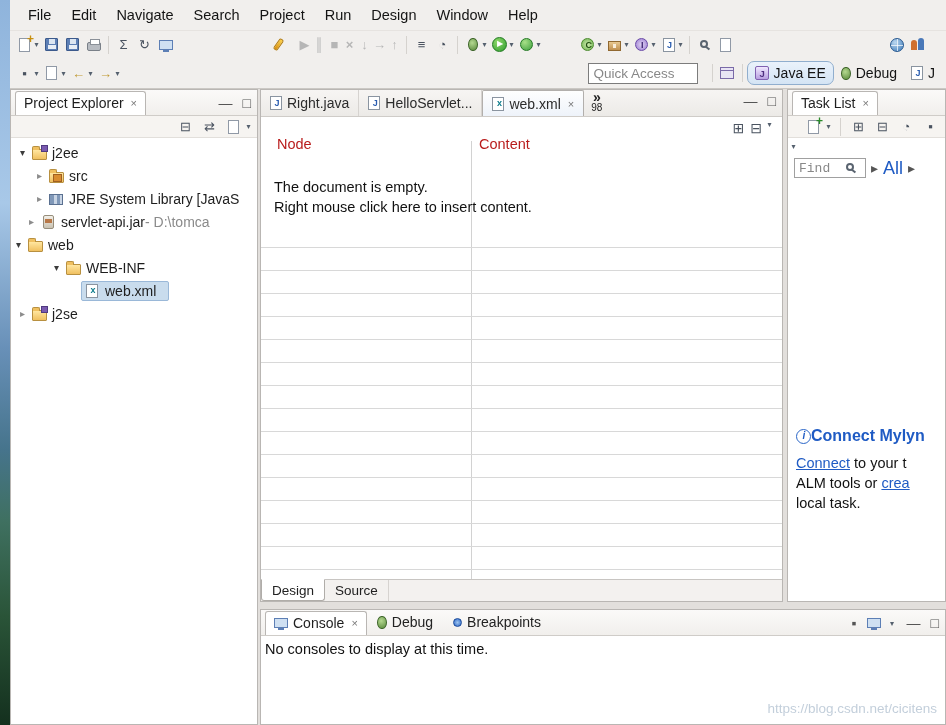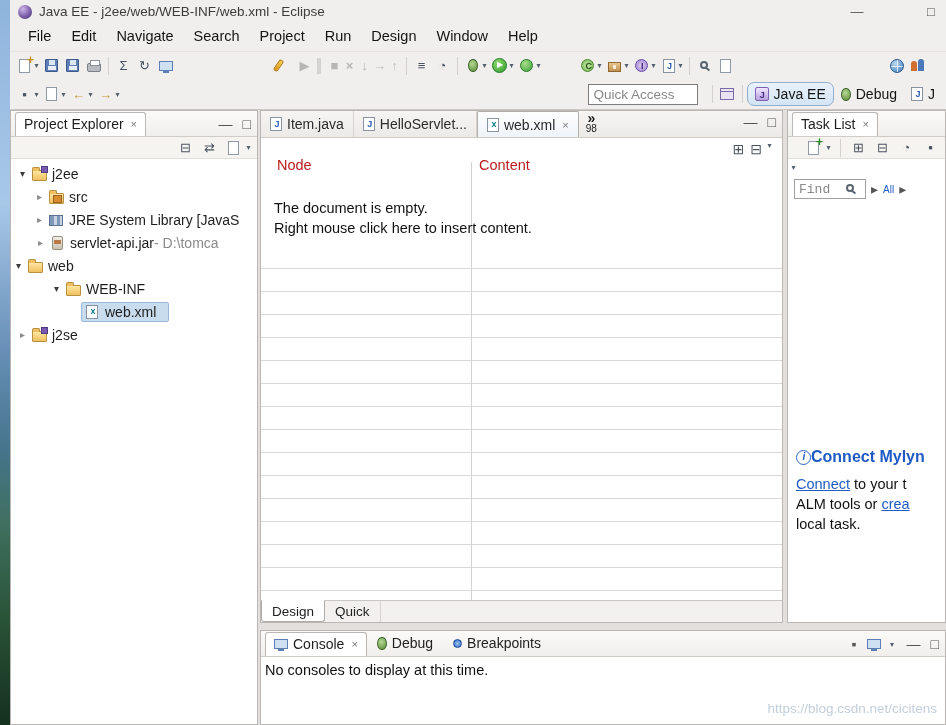--- a/index.html
+++ b/index.html
@@ -164,28 +164,20 @@
   .sash{position:absolute;background:transparent}
 </style>
 </head>
 <body>
 
 <div class="screen">
   <div class="desktop"></div>
 
   <div class="window">
 
-    <div class="titlebar">
-      <span class="app-icon"></span>
-      <span>Java EE - j2ee/web/WEB-INF/web.xml - Eclipse</span>
-      <span class="win-controls">
-        <span class="win-btn u-min"></span>
-        <span class="win-btn u-max"></span>
-      </span>
-    </div>
 
     <div class="menubar">
       <span class="menu-item">File</span>
       <span class="menu-item">Edit</span>
       <span class="menu-item">Navigate</span>
       <span class="menu-item">Search</span>
       <span class="menu-item">Project</span>
       <span class="menu-item">Run</span>
       <span class="menu-item">Design</span>
       <span class="menu-item">Window</span>
@@ -343,21 +335,21 @@
               </span>
             <span>src</span>
           </div>
           <div class="trow" style="padding-left:21px">
             <span class="exp exp-c"></span>
             <span class="ticon">
                 <span class="i-lib"></span>
               </span>
             <span>JRE System Library [JavaS</span>
           </div>
-          <div class="trow" style="padding-left:22px">
+          <div class="trow" style="padding-left:13px">
             <span class="exp exp-c"></span>
             <span class="ticon">
                 <span class="i-jar"></span>
               </span>
             <span>servlet-api.jar</span>
             <span class="tsuffix"> - D:\tomca</span>
           </div>
           <div class="trow" style="">
             <span class="exp exp-e"></span>
             <span class="ticon">
@@ -389,21 +381,21 @@
           </div>
         </div>
       </div>
 
       <div class="sash" style="left:248px;top:0;bottom:0;width:4px;cursor:col-resize"></div>
 
       <div class="view" style="left:250px;top:0;width:523px;height:513px">
         <div class="etabbar">
           <span class="etab">
             <span class="i-jfile"></span>
-            <span>Item.java</span>
+            <span>Right.java</span>
           </span>
           <span class="etab">
             <span class="i-jfile"></span>
             <span>HelloServlet...</span>
           </span>
           <span class="etab active">
             <span class="i-xml"></span>
             <span>web.xml</span>
             <span class="vclose"></span>
           </span>
@@ -431,21 +423,21 @@
             <div>The document is empty.</div>
             <div>Right mouse click here to insert content.</div>
           </div>
           <div class="gridrows"></div>
         </div>
         <div class="ebottom">
           <span class="btab active">
             <span>Design</span>
           </span>
           <span class="btab">
-            <span>Quick</span>
+            <span>Source</span>
           </span>
         </div>
       </div>
 
       <div class="sash" style="left:773px;top:0;height:513px;width:4px;cursor:col-resize"></div>
 
       <div class="view" style="left:777px;top:0;right:0;height:513px">
         <div class="vhead">
           <span class="vtab">
             <span>Task List</span>
@@ -465,21 +457,21 @@
         </div>
         <div class="tl-chevrow">
           <span class="dd"></span>
         </div>
         <div class="tl-findrow">
           <span class="find-box">
             <input class="find-input" placeholder="Find" style="">
             <span class="i-mag"></span>
           </span>
           <span class="u-arrow" style="color:#555"></span>
-          <span class="mlink" style="text-decoration:none;font-size:10px">All</span>
+          <span class="mlink" style="text-decoration:none;font-size:18px">All</span>
           <span class="u-arrow" style="color:#555"></span>
         </div>
         <div class="tl-body">
           <div class="mylyn">
             <div class="mylyn-title">
               <span class="i-info"></span>
               <span>Connect Mylyn</span>
             </div>
             <div class="mylyn-text">
               <div>

